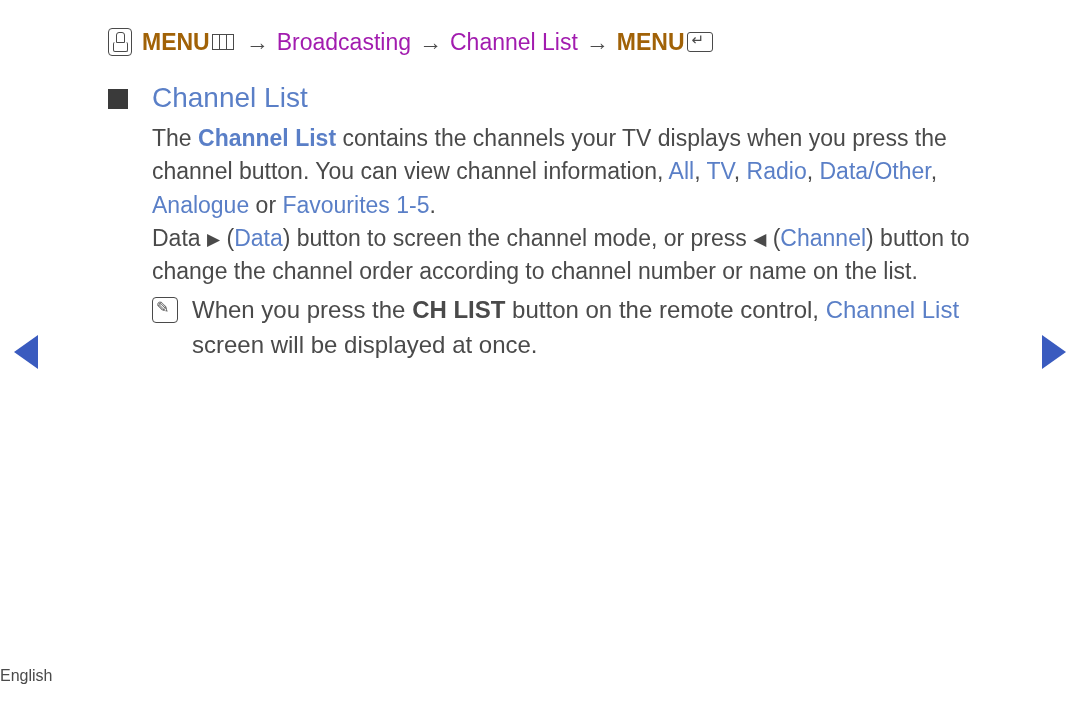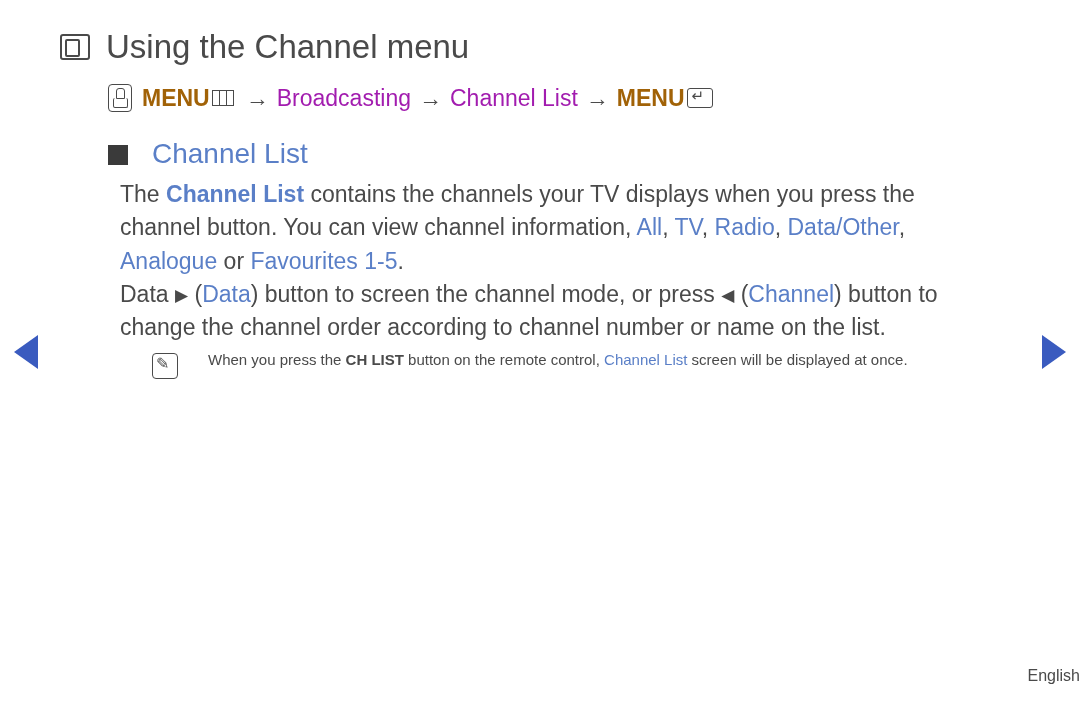--- a/index.html
+++ b/index.html
@@ -156,40 +156,39 @@
       margin-right: 24px;
       margin-top: 7px;
       flex-shrink: 0;
     }
     .section-title {
       font-size: 28px;
       color: #5a7fc7;
       font-weight: normal;
     }
     .body-text {
-      margin-left: 60px;
+      margin-left: 92px;
       margin-right: 20px;
       font-size: 23px;
       line-height: 1.45;
       color: #4a4a4a;
     }
     .blue-term {
       color: #5a7fc7;
     }
     .bold {
       font-weight: bold;
     }
     .note-row {
       display: flex;
       margin-left: 92px;
       margin-right: 20px;
       margin-top: 4px;
-      font-size: 15px;
+      font-size: 24px;
       line-height: 1.45;
-      gap: 16px;
     }
     .note-icon {
       width: 26px;
       height: 26px;
       border: 1.5px solid #4a4a4a;
       border-radius: 4px;
       margin-right: 14px;
       margin-top: 4px;
       position: relative;
       flex-shrink: 0;
@@ -225,37 +224,33 @@
       border-top: 17px solid transparent;
       border-bottom: 17px solid transparent;
       border-left: 24px solid #3a5bbf;
       cursor: pointer;
     }
     .footer {
       position: absolute;
       bottom: 20px;
       left: 0;
       right: 0;
-      text-align: right;
+      text-align: left;
       font-size: 16px;
       color: #4a4a4a;
     }
     .tri {
       font-size: 17px;
       vertical-align: middle;
     }
   </style>
 </head>
 <body>
 
 <div class="page-content">
-  <div class="title-row">
-    <div class="title-icon"></div>
-    <h1 class="page-title">Using the Channel menu</h1>
-  </div>
 
   <div class="breadcrumb">
     <span class="finger-icon"></span>
     <span class="menu-bold">MENU</span>
     <span class="menu-grid-icon"></span>
     <span class="arrow-sep">→</span>
     <span class="blue-link">Broadcasting</span>
     <span class="arrow-sep">→</span>
     <span class="blue-link">Channel List</span>
     <span class="arrow-sep">→</span>

